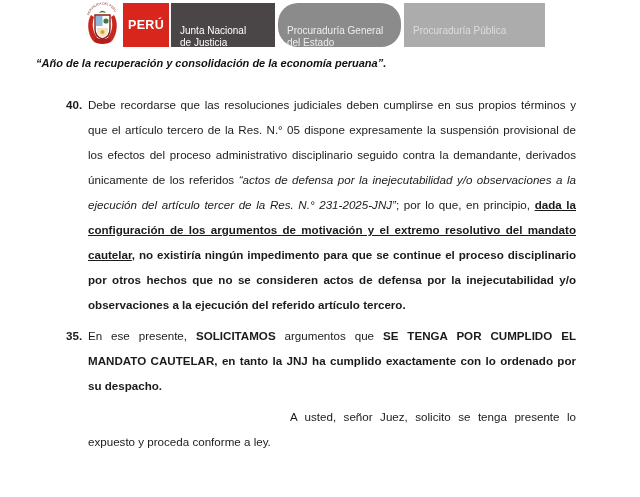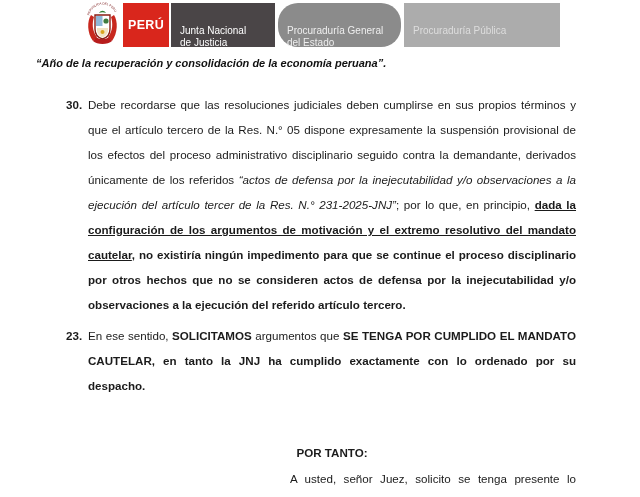--- a/index.html
+++ b/index.html
@@ -24,21 +24,21 @@
     display: flex; align-items: center; justify-content: center;
     color: #ffffff; font-weight: bold; font-size: 12.5px; letter-spacing: .3px;
   }
   .entity-box {
     padding: 9px 6px 12px 9px;
     font-size: 10px; line-height: 12.5px;
     white-space: pre-line;
   }
   .box-jnj   { left: 171px; width: 104px; color: #ffffff; }
   .box-pge   { left: 278px; width: 123px; color: #eeeeee; }
-  .box-pp    { left: 404px; width: 156px; color: #dddddd; }
+  .box-pp    { left: 404px; width: 141px; color: #dddddd; }
 
   
   .motto {
     position: absolute; top: 57px; left: 0; width: 640px;
     text-align: left;
     font-size: 11px; font-weight: bold; font-style: italic; color: #111; padding-left: 36px;
   }
 
   
   .doc-body {
@@ -108,27 +108,26 @@
     <div class="hbox entity-box box-pp" style="background: rgb(172, 172, 172);">
       <span>Procuraduría Pública</span>
     </div>
   </div>
 
   <div class="motto">“Año de la recuperación y consolidación de la economía peruana”.</div>
 
   <div class="doc-body">
 
     <div class="para">
-      <span class="para-num">30.</span>
+      <span class="para-num">40.</span>
       <div class="para-text"><span>Debe recordarse que las resoluciones judiciales deben cumplirse en sus propios términos y que el artículo tercero de la Res. N.° 05 dispone expresamente la suspensión provisional de los efectos del proceso administrativo disciplinario seguido contra la demandante, derivados únicamente de los referidos </span><span class="seg-italic">“actos de defensa por la inejecutabilidad y/o observaciones a la ejecución del artículo tercer de la Res. N.° 231-2025-JNJ”</span><span>; por lo que, en principio, </span><span class="seg-bold-underline">dada la configuración de los argumentos de motivación y el extremo resolutivo del mandato cautelar</span><span class="seg-bold">, no existiría ningún impedimento para que se continue el proceso disciplinario por otros hechos que no se consideren actos de defensa por la inejecutabilidad y/o observaciones a la ejecución del referido artículo tercero.</span></div>
     </div>
 
     <div class="para">
-      <span class="para-num">23.</span>
-      <div class="para-text"><span>En ese sentido, </span><span class="seg-bold">SOLICITAMOS</span><span> argumentos que </span><span class="seg-bold">SE TENGA POR CUMPLIDO EL MANDATO CAUTELAR, en tanto la JNJ ha cumplido exactamente con lo ordenado por su despacho.</span></div>
+      <span class="para-num">35.</span>
+      <div class="para-text"><span>En ese presente, </span><span class="seg-bold">SOLICITAMOS</span><span> argumentos que </span><span class="seg-bold">SE TENGA POR CUMPLIDO EL MANDATO CAUTELAR, en tanto la JNJ ha cumplido exactamente con lo ordenado por su despacho.</span></div>
     </div>
 
-    <div class="por-tanto">POR TANTO:</div>
 
     <div class="closing">A usted, señor Juez, solicito se tenga presente lo expuesto y proceda conforme a ley.</div>
 
   </div>
 </div>
 
 </body></html>

